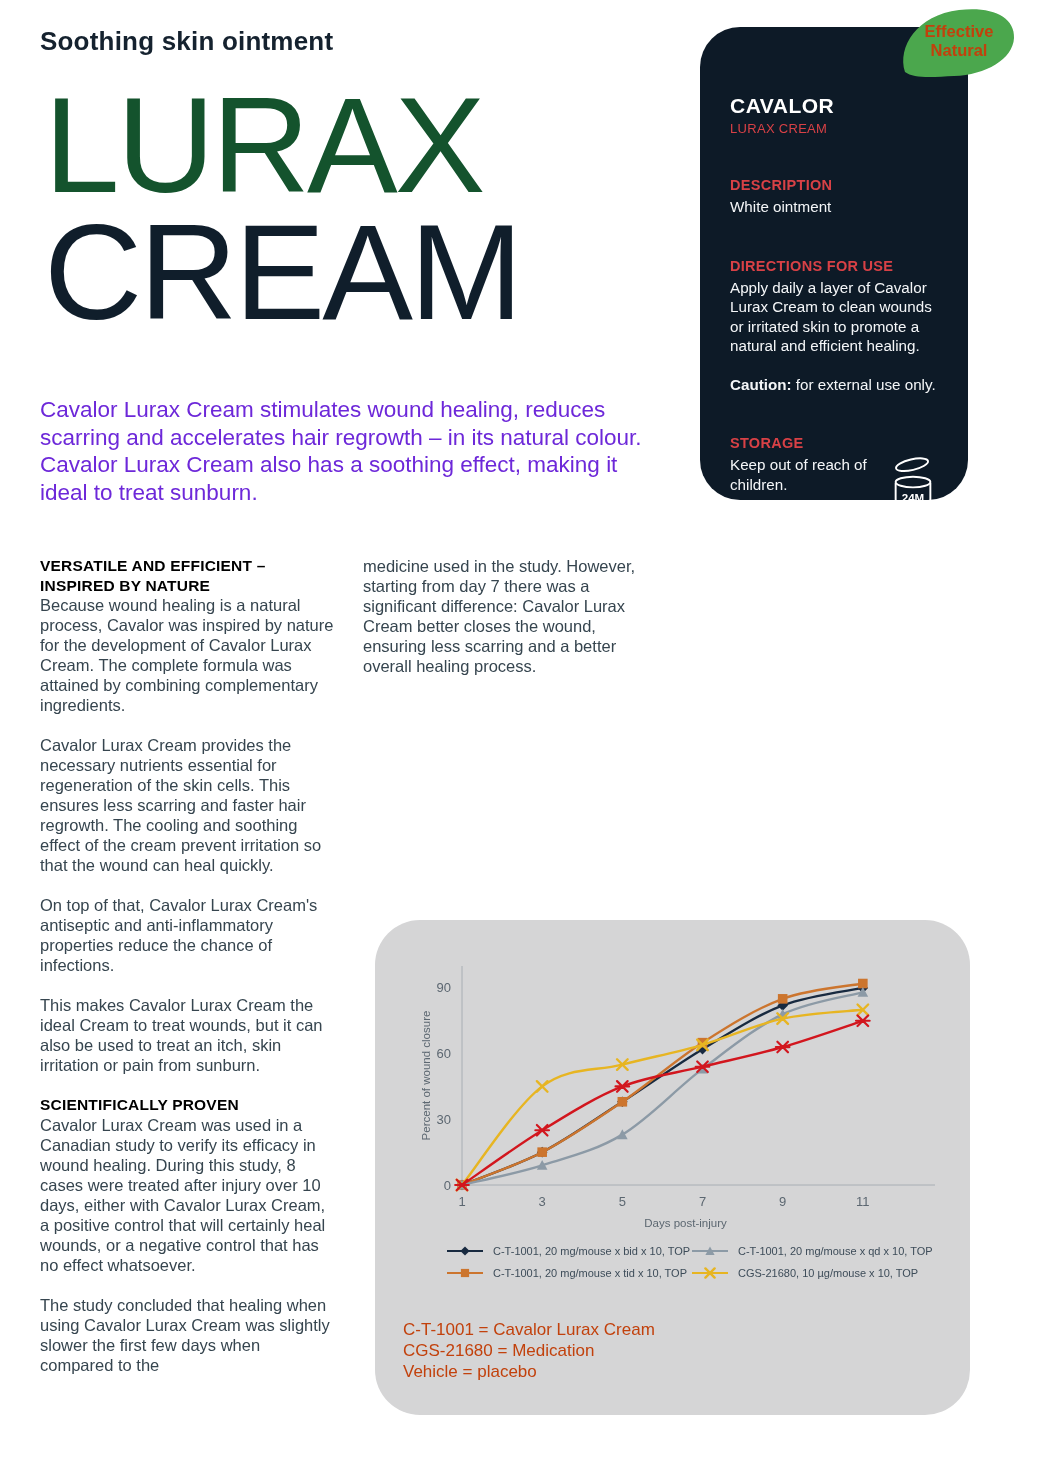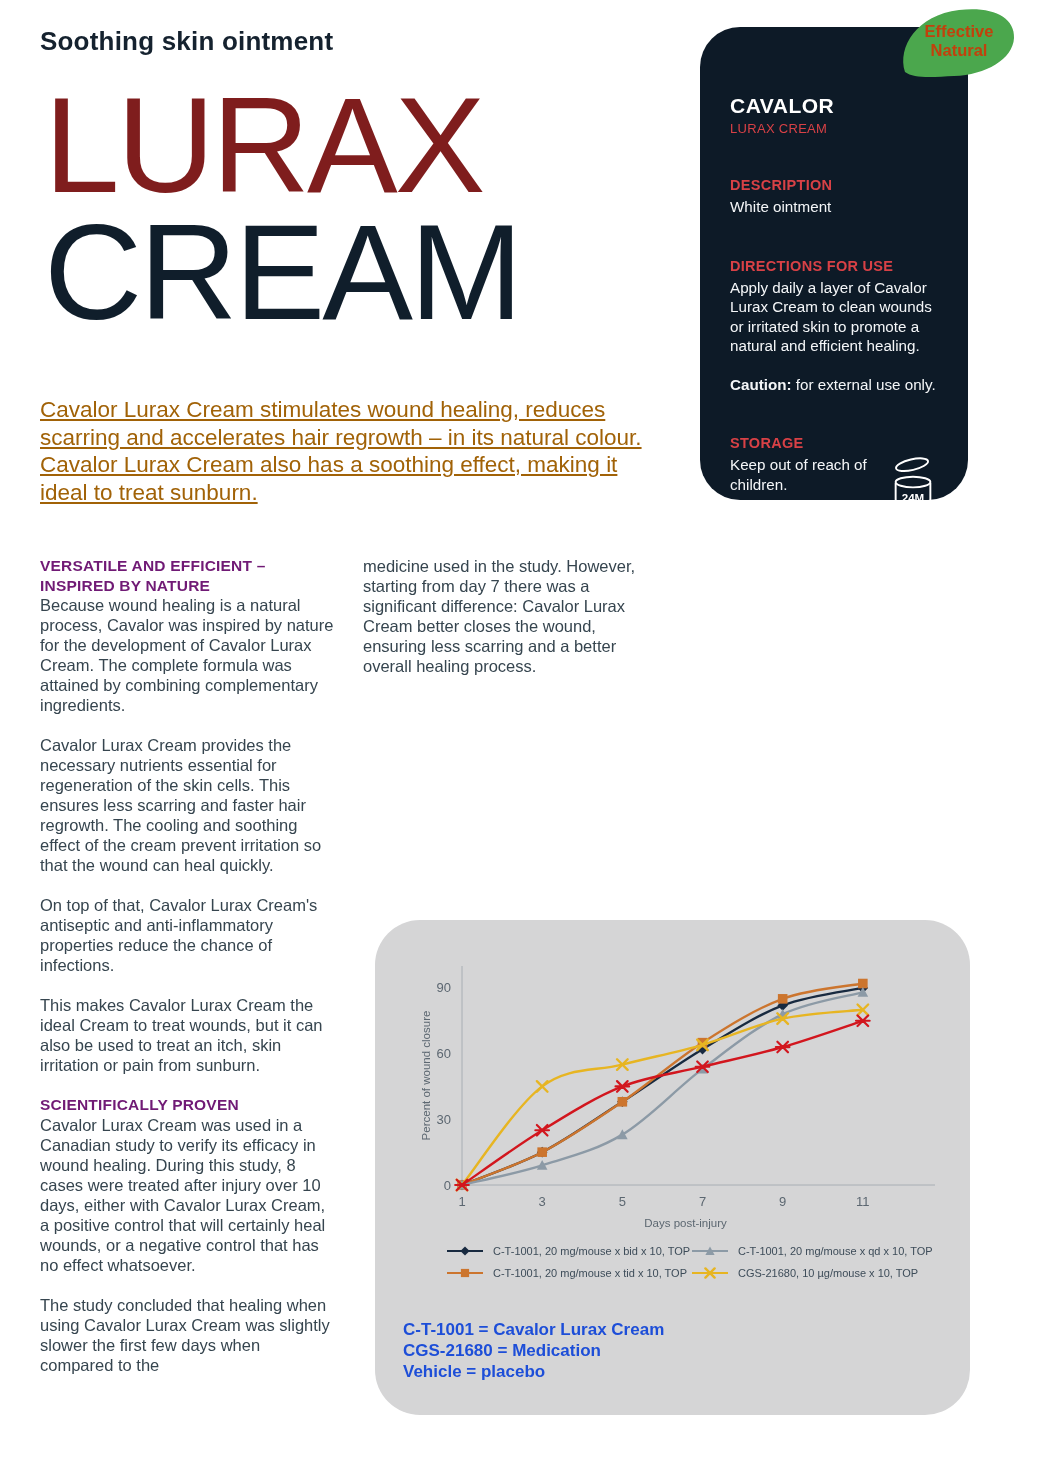--- a/index.html
+++ b/index.html
@@ -7,25 +7,25 @@
     position:relative;width:1040px;height:1462px;background:#ffffff;overflow:hidden;
     font-family:"Liberation Sans",sans-serif;
     padding-left:42px;
   }
   
   .eyebrow{
     position:absolute;left:40px;top:26px;font-size:26px;font-weight:bold;
     color:#15222F;letter-spacing:.2px;
   }
   .big-title{position:absolute;left:44px;top:82px;font-weight:300;font-size:136px;line-height:127px;letter-spacing:-3px;}
-  .big-title .t1{display:block;color:#7f1d1d;}
+  .big-title .t1{display:block;color:#14532d;}
   .big-title .t2{display:block;color:#101E2B;}
   .intro{
     position:absolute;left:40px;top:396px;width:615px;
-    font-size:22.5px;line-height:27.5px;color:#a16207;text-decoration:underline;
+    font-size:22.5px;line-height:27.5px;color:#6d28d9;
   }
   
   .card{
     position:absolute;left:700px;top:27px;width:268px;height:473px;
     background:#0D1A27;border-radius:40px;box-sizing:border-box;
     padding:48px 28px 0 30px;color:#ffffff;
   }
   .card .brand{font-size:21px;font-weight:bold;letter-spacing:.5px;color:#ffffff;margin-top:19px;}
   .card .product{font-size:13px;color:#D84146;margin-top:3px;letter-spacing:.3px;}
   .card .label{font-size:14.5px;font-weight:bold;color:#D84146;letter-spacing:.3px;margin-top:41px;}
@@ -38,36 +38,36 @@
   .badge{position:absolute;left:897px;top:5px;width:124px;height:84px;}
   .badge svg{position:absolute;left:0;top:0;}
   .badge .badge-text{
     position:absolute;left:14px;top:17px;width:96px;text-align:center;
     color:#c2410c;font-weight:bold;font-size:16.5px;line-height:19px;
   }
   
   .col{position:absolute;top:556px;width:295px;font-size:16.5px;line-height:20px;color:#36454F;}
   .col-left{left:40px;}
   .col-right{left:363px;}
-  .col h3{margin:0;font-size:15.5px;line-height:19.5px;color:#701a75;letter-spacing:.2px;}
+  .col h3{margin:0;font-size:15.5px;line-height:19.5px;color:#000000;letter-spacing:.2px;}
   .col p{margin:0 0 20px 0;}
   .col h3 span{display:block;}
   .col .after-h{margin-top:0;}
   
   .chart-panel{
     position:absolute;left:375px;top:920px;width:595px;height:495px;
     background:#D5D5D6;border-radius:45px;
   }
   .chart-panel svg.plot{position:absolute;left:0;top:0;}
   .legend{position:absolute;top:320px;font-size:11px;color:#3D4C59;}
   .legend-col1{left:70px;}
   .legend-col2{left:315px;}
   .legend-item{display:flex;align-items:center;height:22px;gap:8px;white-space:nowrap;}
   .chart-notes{
-    position:absolute;left:28px;top:399px;font-size:17px;line-height:21px;color:#1d4ed8;font-weight:bold;
+    position:absolute;left:28px;top:399px;font-size:17px;line-height:21px;color:#c2410c;
   }
 </style>
 </head>
 <body>
 
 <div class="page">
 
   <div class="eyebrow">Soothing skin ointment</div>
 
   <div class="big-title">

